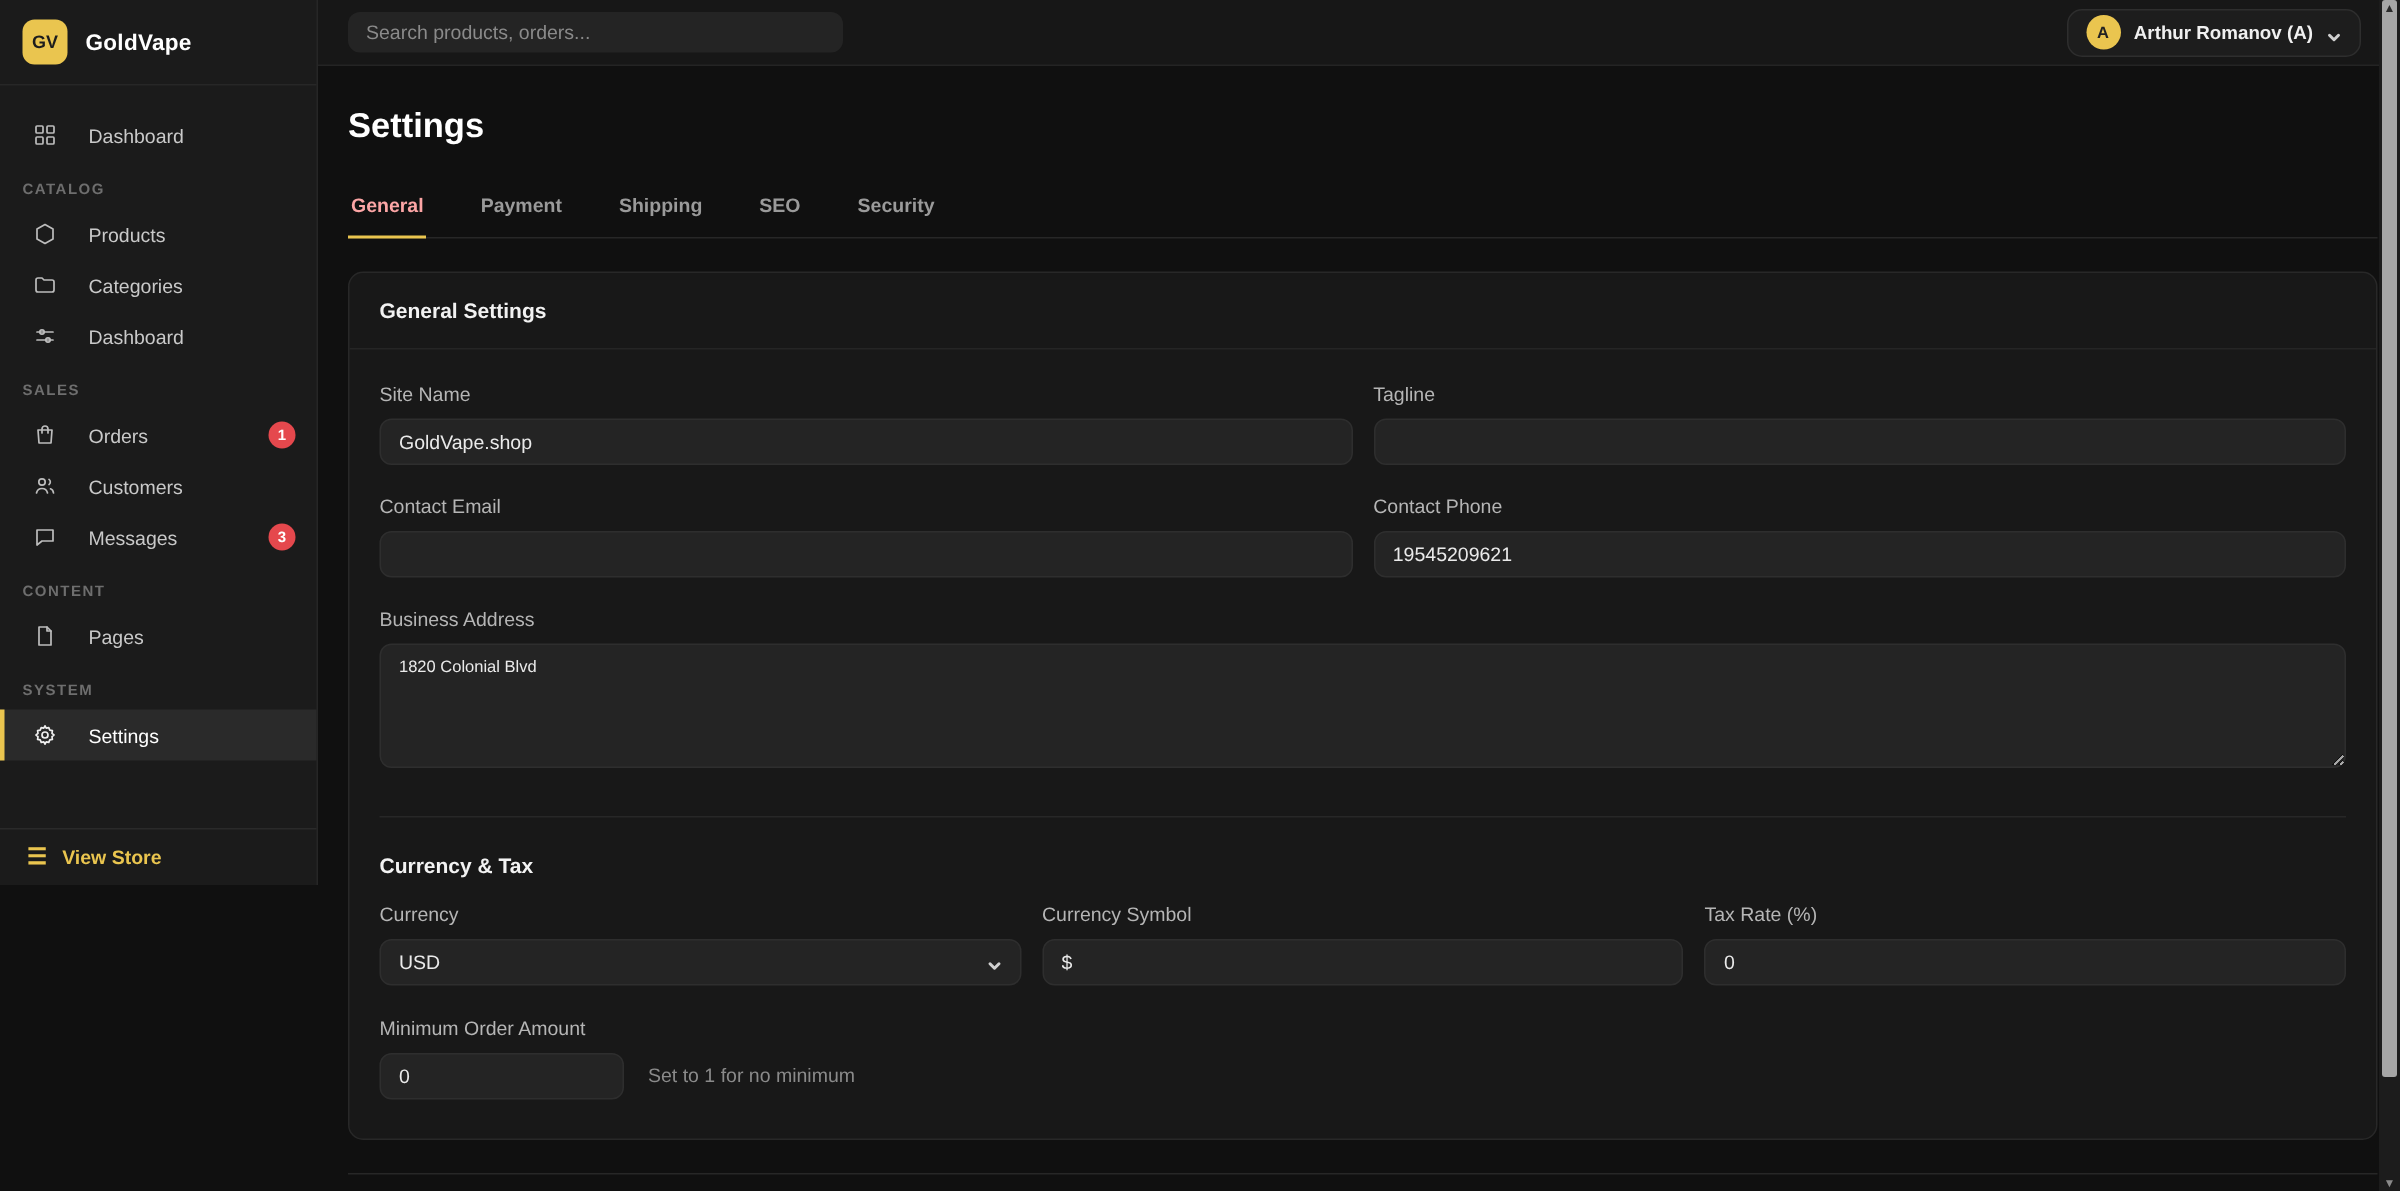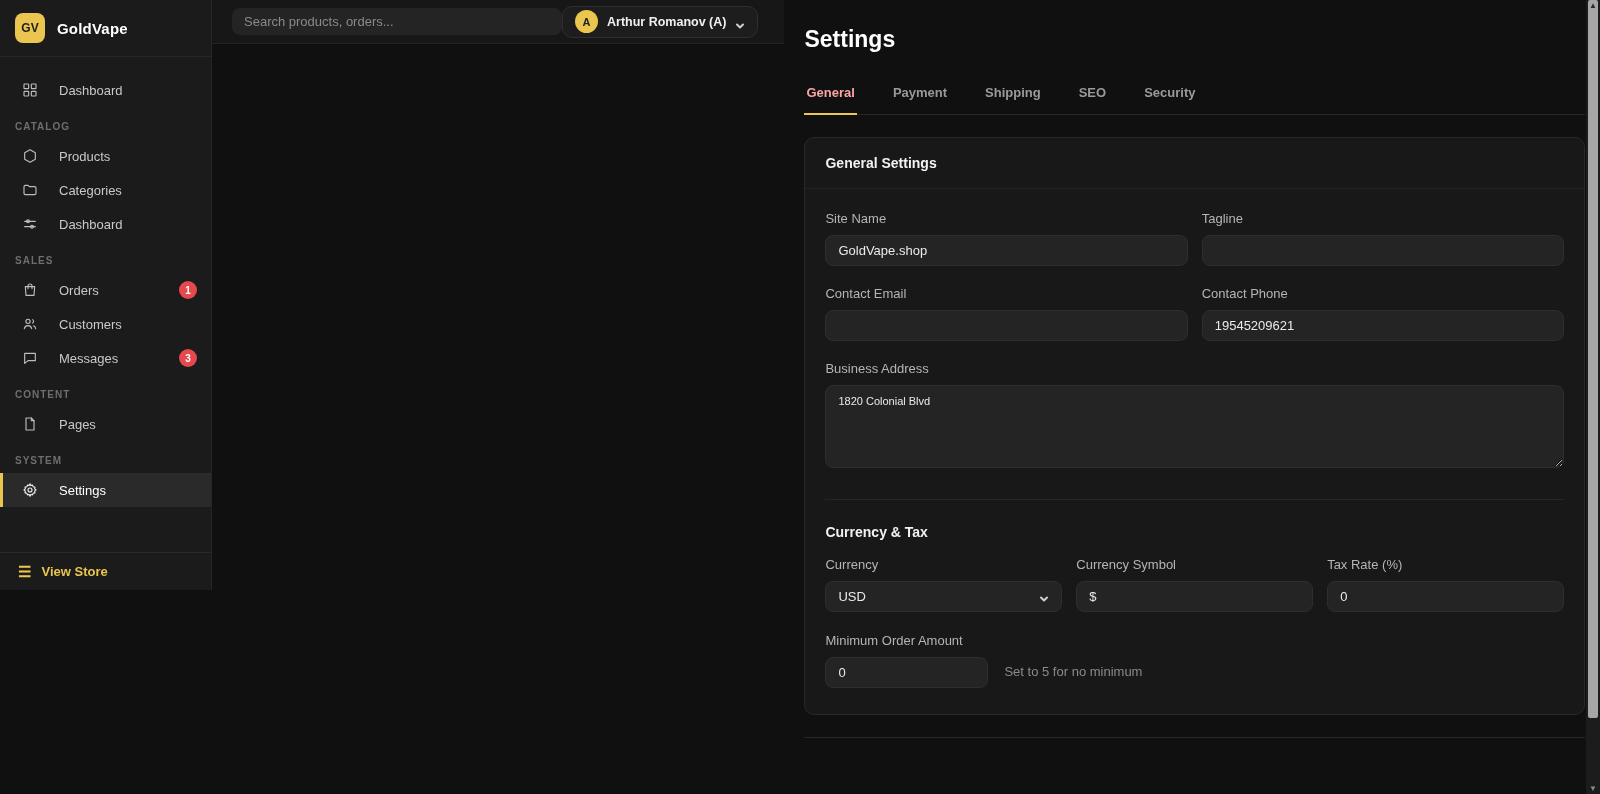--- a/index.html
+++ b/index.html
@@ -45,21 +45,21 @@
     color:#fff; font-size:10px; font-weight:700;
     display:flex; align-items:center; justify-content:center; padding:0 5px;
   }
   .sidebar-footer {
     border-top:1px solid #2a2a2a; height:38px;
     display:flex; align-items:center; gap:10px; padding:0 18px;
     color:#eac54f; font-size:13px; font-weight:600; cursor:pointer;
   }
   .sidebar-footer .icn { font-size:15px; line-height:1; color:#eac54f; }
   
-  .main { flex:1; display:flex; flex-direction:row; height:794px; position:relative; }
+  .main { flex:1; display:flex; flex-direction:column; height:794px; position:relative; }
   .topbar {
     height:44px; min-height:44px; background:#171717; border-bottom:1px solid #242424;
     display:flex; align-items:center; justify-content:space-between; padding:0 26px 0 20px;
   }
   .search-input {
     width:330px; height:27px; background:#242424; border:none; border-radius:8px;
     color:#e8e8e8; font-size:13px; padding:0 12px; outline:none;
     font-family:"Liberation Sans", sans-serif;
   }
   .search-input::placeholder { color:#8a8a8a; }
@@ -324,21 +324,21 @@
             <label class="field-label">Tax Rate (%)</label>
             <input class="tinput" type="text" value="0" style="">
           </div>
         </div>
 
         <div class="min-order-row">
           <div>
             <label class="field-label">Minimum Order Amount</label>
             <input class="tinput" type="text" value="0" style="">
           </div>
-          <span class="helper" style="margin-top:22px;">Set to 5 for no minimum</span>
+          <span class="helper" style="margin-top:22px;">Set to 1 for no minimum</span>
         </div>
 
       </div>
     </section>
 
     <hr class="bottom-divider">
 
   </div>
 </div>
 

